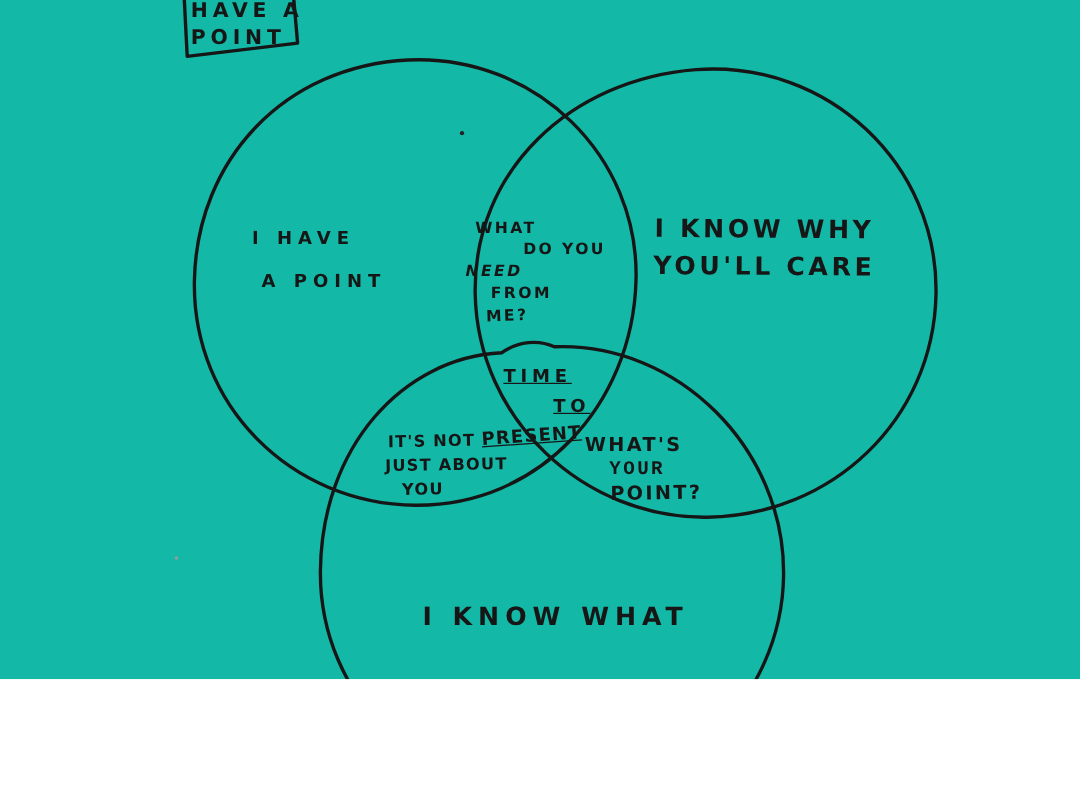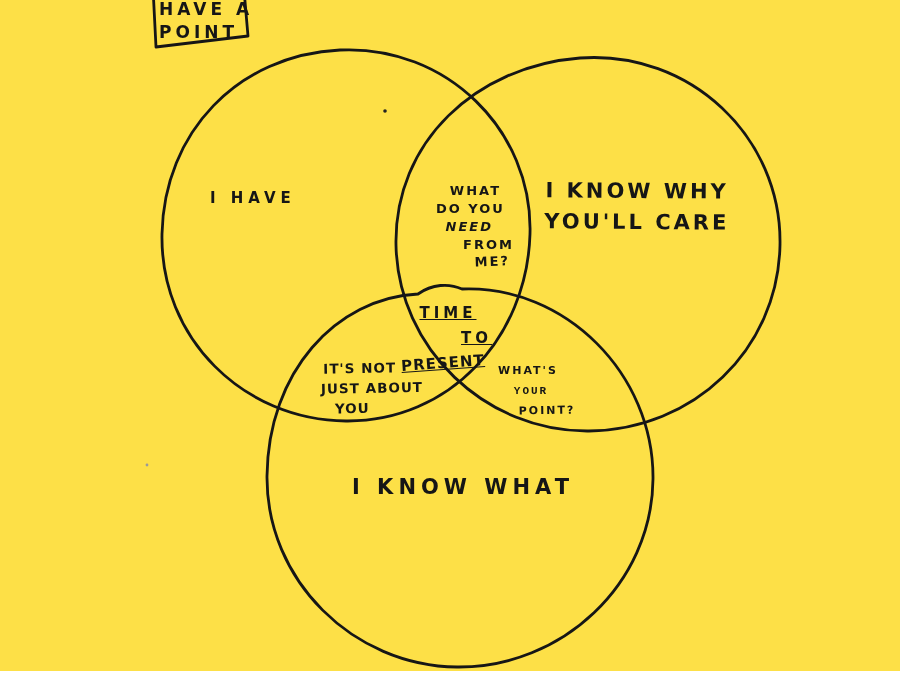--- a/index.html
+++ b/index.html
@@ -1,20 +1,20 @@
 <!DOCTYPE html>
 <html><head>
 <meta charset="utf-8">
 <style>
   html, body { margin: 0; padding: 0; background: #ffffff; }
   .canvas {
     position: relative;
     width: 900px;
-    height: 671px;
-    background: #fde047;
+    height: 566px;
+    background: #14b8a6;
     overflow: hidden;
     font-family: "DejaVu Sans", sans-serif;
     color: #161616;
   }
   svg.ink {
     position: absolute;
     left: 0; top: 0;
     width: 900px; height: 675px;
   }
   .hand {
@@ -38,27 +38,27 @@
   }
   .label-left .l2 { left: 8px; }
 
   .label-right {
     left: 535px; top: 176px; width: 204px; text-align: center;
     font-size: 21px; letter-spacing: 3px; line-height: 31px;
     transform: rotate(0.4deg);
   }
 
   .label-bottom {
-    left: 352px; top: 470px; width: 220px; text-align: center;
+    left: 352px; top: 497px; width: 220px; text-align: center;
     font-size: 21px; letter-spacing: 5px; line-height: 35px;
   }
 
   
   .lens-top {
-    left: 396px; top: 182px; width: 105px; text-align: right;
+    left: 396px; top: 182px; width: 105px; text-align: left;
     font-size: 13px; letter-spacing: 2px; line-height: 18px;
   }
   .lens-top .l2 { left: 3px; margin-left: 37px; }
   .lens-top .l3 { left: -8px; font-style: italic; }
   .lens-top .l4 { left: 13px; }
   .lens-top .l5 { left: 9px; transform: rotate(-2deg); }
 
   
   .lens-center {
     left: 398px; top: 301px; width: 100px; text-align: center;
@@ -72,21 +72,21 @@
     left: 310px; top: 358px; width: 100px; text-align: center;
     font-size: 13.5px; letter-spacing: 1px; line-height: 20px;
     transform: rotate(-1deg);
   }
   .lens-leftbottom .l2 { left: 11px; }
   .lens-leftbottom .l3 { left: -8px; }
 
   
   .lens-rightbottom {
     left: 478px; top: 361px; width: 100px; text-align: center;
-    font-size: 11px; letter-spacing: 2px; line-height: 20px;
+    font-size: 16px; letter-spacing: 2px; line-height: 20px;
   }
   .lens-rightbottom .l2 { left: 3px; font-family: Liberation Mono, monospace; }
   .lens-rightbottom .l3 { left: 19px; transform: rotate(-1deg); }
 </style>
 </head>
 <body>
 
 <div class="canvas">
 
   <svg class="ink" viewBox="0 0 900 675">
@@ -118,20 +118,21 @@
     <circle cx="147" cy="465" r="1.4" fill="#9a9a9a"></circle>
   </svg>
 
   <div class="hand note-text">
     <div class="l1">HAVE A</div>
     <div class="l2">POINT</div>
   </div>
 
   <div class="hand label-left">
     <div class="l1">I HAVE</div>
+    <div class="l2">A POINT</div>
   </div>
 
   <div class="hand label-right">
     <div class="l1">I KNOW WHY</div>
     <div class="l2">YOU'LL CARE</div>
   </div>
 
   <div class="hand label-bottom">
     <div class="l1">I KNOW WHAT</div>
   </div>

